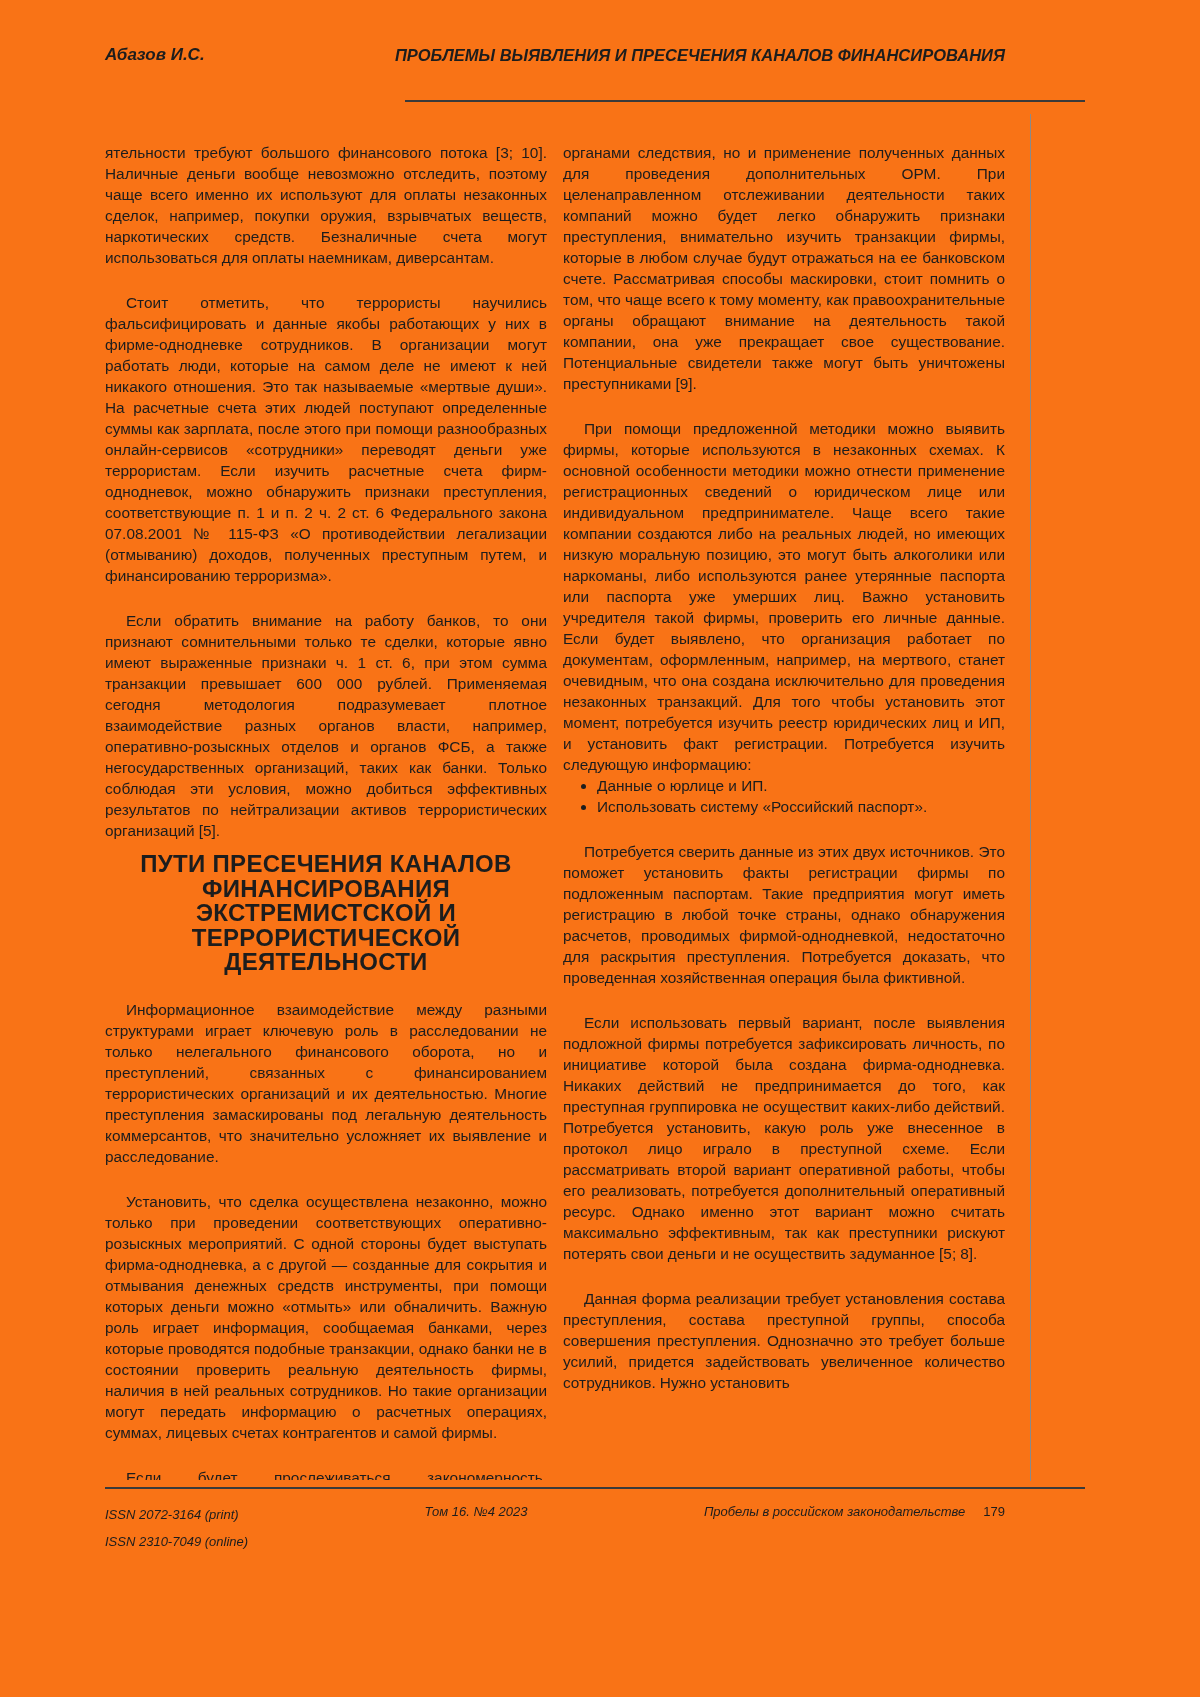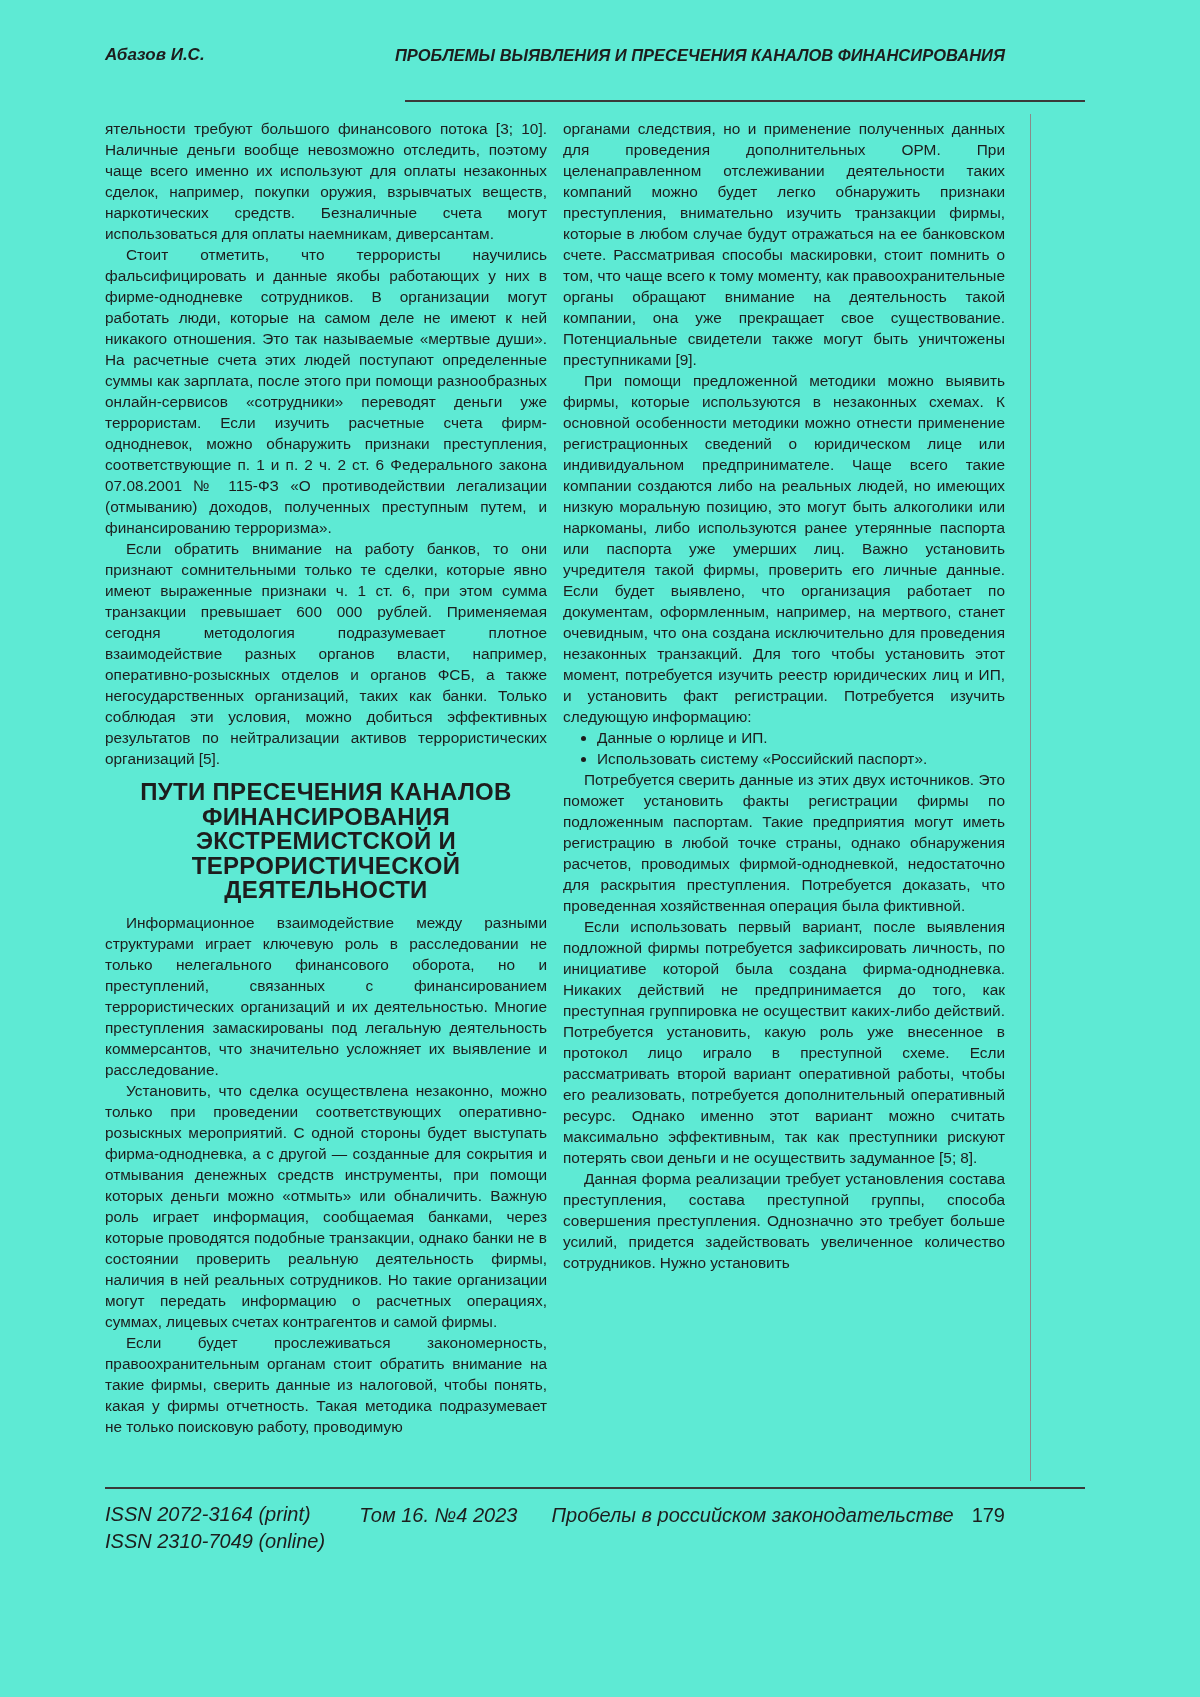--- a/index.html
+++ b/index.html
@@ -1,21 +1,21 @@
 <!DOCTYPE html>
 <html lang="ru"><head>
 <meta charset="utf-8">
 <style>
   * { margin: 0; padding: 0; box-sizing: border-box; }
   html, body { background: #ffffff; }
   .page {
     position: relative;
     width: 1200px;
     height: 1697px;
-    background: #5eead4;
+    background: #f97316;
     font-family: "Liberation Sans", sans-serif;
     color: #1d1d1d;
     overflow: hidden;
   }
 
   
   .header {
     position: absolute;
     top: 42px;
     left: 105px;
@@ -67,20 +67,21 @@
     overflow: hidden;
   }
   .col { flex: 1 1 0; min-width: 0; }
   .para {
     font-size: 15.4px;
     line-height: 21px;
     text-align: justify;
     hyphens: auto;
     -webkit-hyphens: auto;
     word-spacing: -0.2px;
+    margin-top: 24px;
   }
   .indent { text-indent: 21px; }
   .section-heading {
     font-size: 24px;
     font-weight: 700;
     line-height: 24.5px;
     letter-spacing: 0.3px;
     margin: 11px 0 9px 0;
     text-align: center;
   }
@@ -106,21 +107,21 @@
   }
   .footer {
     position: absolute;
     left: 105px;
     top: 1501px;
     width: 900px;
     display: flex;
     justify-content: space-between;
     align-items: flex-start;
     font-style: italic;
-    font-size: 20px;
+    font-size: 13px;
   }
   .footer-issn div { line-height: 27px; white-space: nowrap; }
   .footer-volume { padding-top: 3px; white-space: nowrap; }
   .footer-right { padding-top: 3px; white-space: nowrap; }
   .journal-name { font-style: italic; }
   .page-number { font-style: normal; margin-left: 18px; }
 </style>
 </head>
 <body>
 

